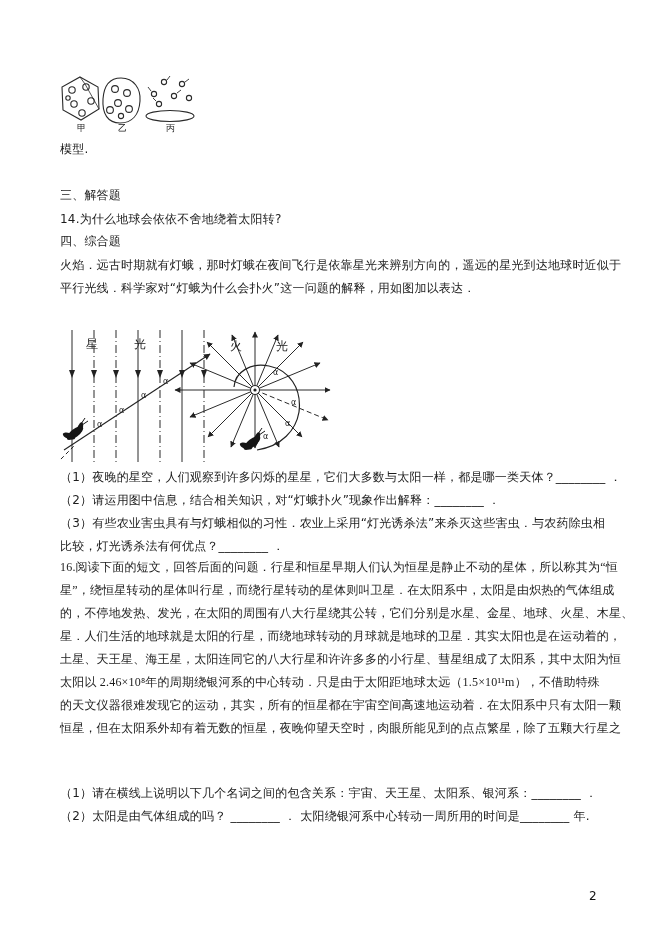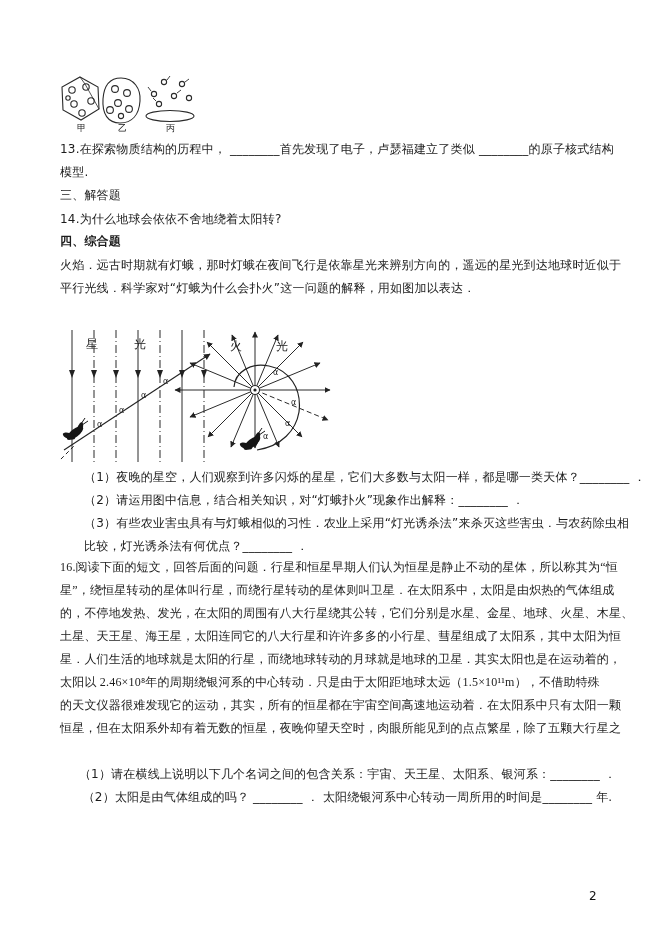--- a/index.html
+++ b/index.html
@@ -54,29 +54,28 @@
       </g>
     </g>
     <g font-size="9" fill="#222" stroke="none">
       <text x="19" y="57">甲</text>
       <text x="60" y="57">乙</text>
       <text x="108" y="57">丙</text>
     </g>
   </svg>
 
   <div class="abs" style="left:60px;top:138px;width:575px;">
-    <div class="tline">13.在探索物质结构的历程中， ________首先发现了电子，卢瑟福建立了类似 ________的原子核式结构</div>
     <div class="tline">模型.</div>
   </div>
 
   <div class="abs tline" style="left:60px;top:184px;">三、解答题</div>
 
   <div class="abs tline" style="left:60px;top:208px;text-align:right;">14.为什么地球会依依不舍地绕着太阳转?</div>
 
-  <div class="abs tline" style="left:60px;top:230px;font-weight:bold;">四、综合题</div>
+  <div class="abs tline" style="left:60px;top:230px;">四、综合题</div>
 
   <div class="abs" style="left:60px;top:254px;width:575px;">
     <div class="tline">火焰．远古时期就有灯蛾，那时灯蛾在夜间飞行是依靠星光来辨别方向的，遥远的星光到达地球时近似于</div>
     <div class="tline">平行光线．科学家对“灯蛾为什么会扑火”这一问题的解释，用如图加以表达．</div>
   </div>
 
   <svg class="abs" style="left:60px;top:326px;" width="322" height="140" viewBox="0 0 322 140">
     <defs>
       <marker id="ah" markerWidth="7" markerHeight="7" refX="5.5" refY="3" orient="auto">
         <path d="M0,0 L6,3 L0,6 Z" fill="#222"></path>
@@ -148,38 +147,38 @@
       <text x="216" y="24">光</text>
     </g>
     <g font-size="8">
       <text x="225" y="100">α</text>
       <text x="231" y="79">α</text>
       <text x="213" y="49">α</text>
       <text x="203" y="113">α</text>
     </g>
   </svg>
 
-  <div class="abs" style="left:60px;top:466px;width:575px;margin-left:24px;">
+  <div class="abs" style="left:60px;top:466px;width:575px;">
     <div class="tline">（1）夜晚的星空，人们观察到许多闪烁的星星，它们大多数与太阳一样，都是哪一类天体？________ ．</div>
     <div class="tline">（2）请运用图中信息，结合相关知识，对“灯蛾扑火”现象作出解释：________ ．</div>
     <div class="tline">（3）有些农业害虫具有与灯蛾相似的习性．农业上采用“灯光诱杀法”来杀灭这些害虫．与农药除虫相</div>
     <div class="tline">比较，灯光诱杀法有何优点？________ ．</div>
   </div>
 
   <div class="abs" style="left:60px;top:556px;width:575px;font-family:Liberation Serif, serif;">
     <div class="tline">16.阅读下面的短文，回答后面的问题．行星和恒星早期人们认为恒星是静止不动的星体，所以称其为“恒</div>
     <div class="tline">星”，绕恒星转动的星体叫行星，而绕行星转动的星体则叫卫星．在太阳系中，太阳是由炽热的气体组成</div>
     <div class="tline">的，不停地发热、发光，在太阳的周围有八大行星绕其公转，它们分别是水星、金星、地球、火星、木星、</div>
+    <div class="tline">星．人们生活的地球就是太阳的行星，而绕地球转动的月球就是地球的卫星．其实太阳也是在运动着的，</div>
     <div class="tline">土星、天王星、海王星，太阳连同它的八大行星和许许多多的小行星、彗星组成了太阳系，其中太阳为恒</div>
-    <div class="tline">星．人们生活的地球就是太阳的行星，而绕地球转动的月球就是地球的卫星．其实太阳也是在运动着的，</div>
     <div class="tline">太阳以 2.46×10⁸年的周期绕银河系的中心转动．只是由于太阳距地球太远（1.5×10¹¹m），不借助特殊</div>
     <div class="tline">的天文仪器很难发现它的运动，其实，所有的恒星都在宇宙空间高速地运动着．在太阳系中只有太阳一颗</div>
     <div class="tline">恒星，但在太阳系外却有着无数的恒星，夜晚仰望天空时，肉眼所能见到的点点繁星，除了五颗大行星之</div>
   </div>
 
-  <div class="abs" style="left:60px;top:763px;width:575px;text-align:center;">
+  <div class="abs" style="left:60px;top:782px;width:575px;">
     <div class="tline">（1）请在横线上说明以下几个名词之间的包含关系：宇宙、天王星、太阳系、银河系：________ ．</div>
     <div class="tline">（2）太阳是由气体组成的吗？ ________ ．  太阳绕银河系中心转动一周所用的时间是________ 年.</div>
   </div>
 
   <div class="abs pageno" style="left:589px;top:889px;">2</div>
 
 </div>
 
 </body></html>

